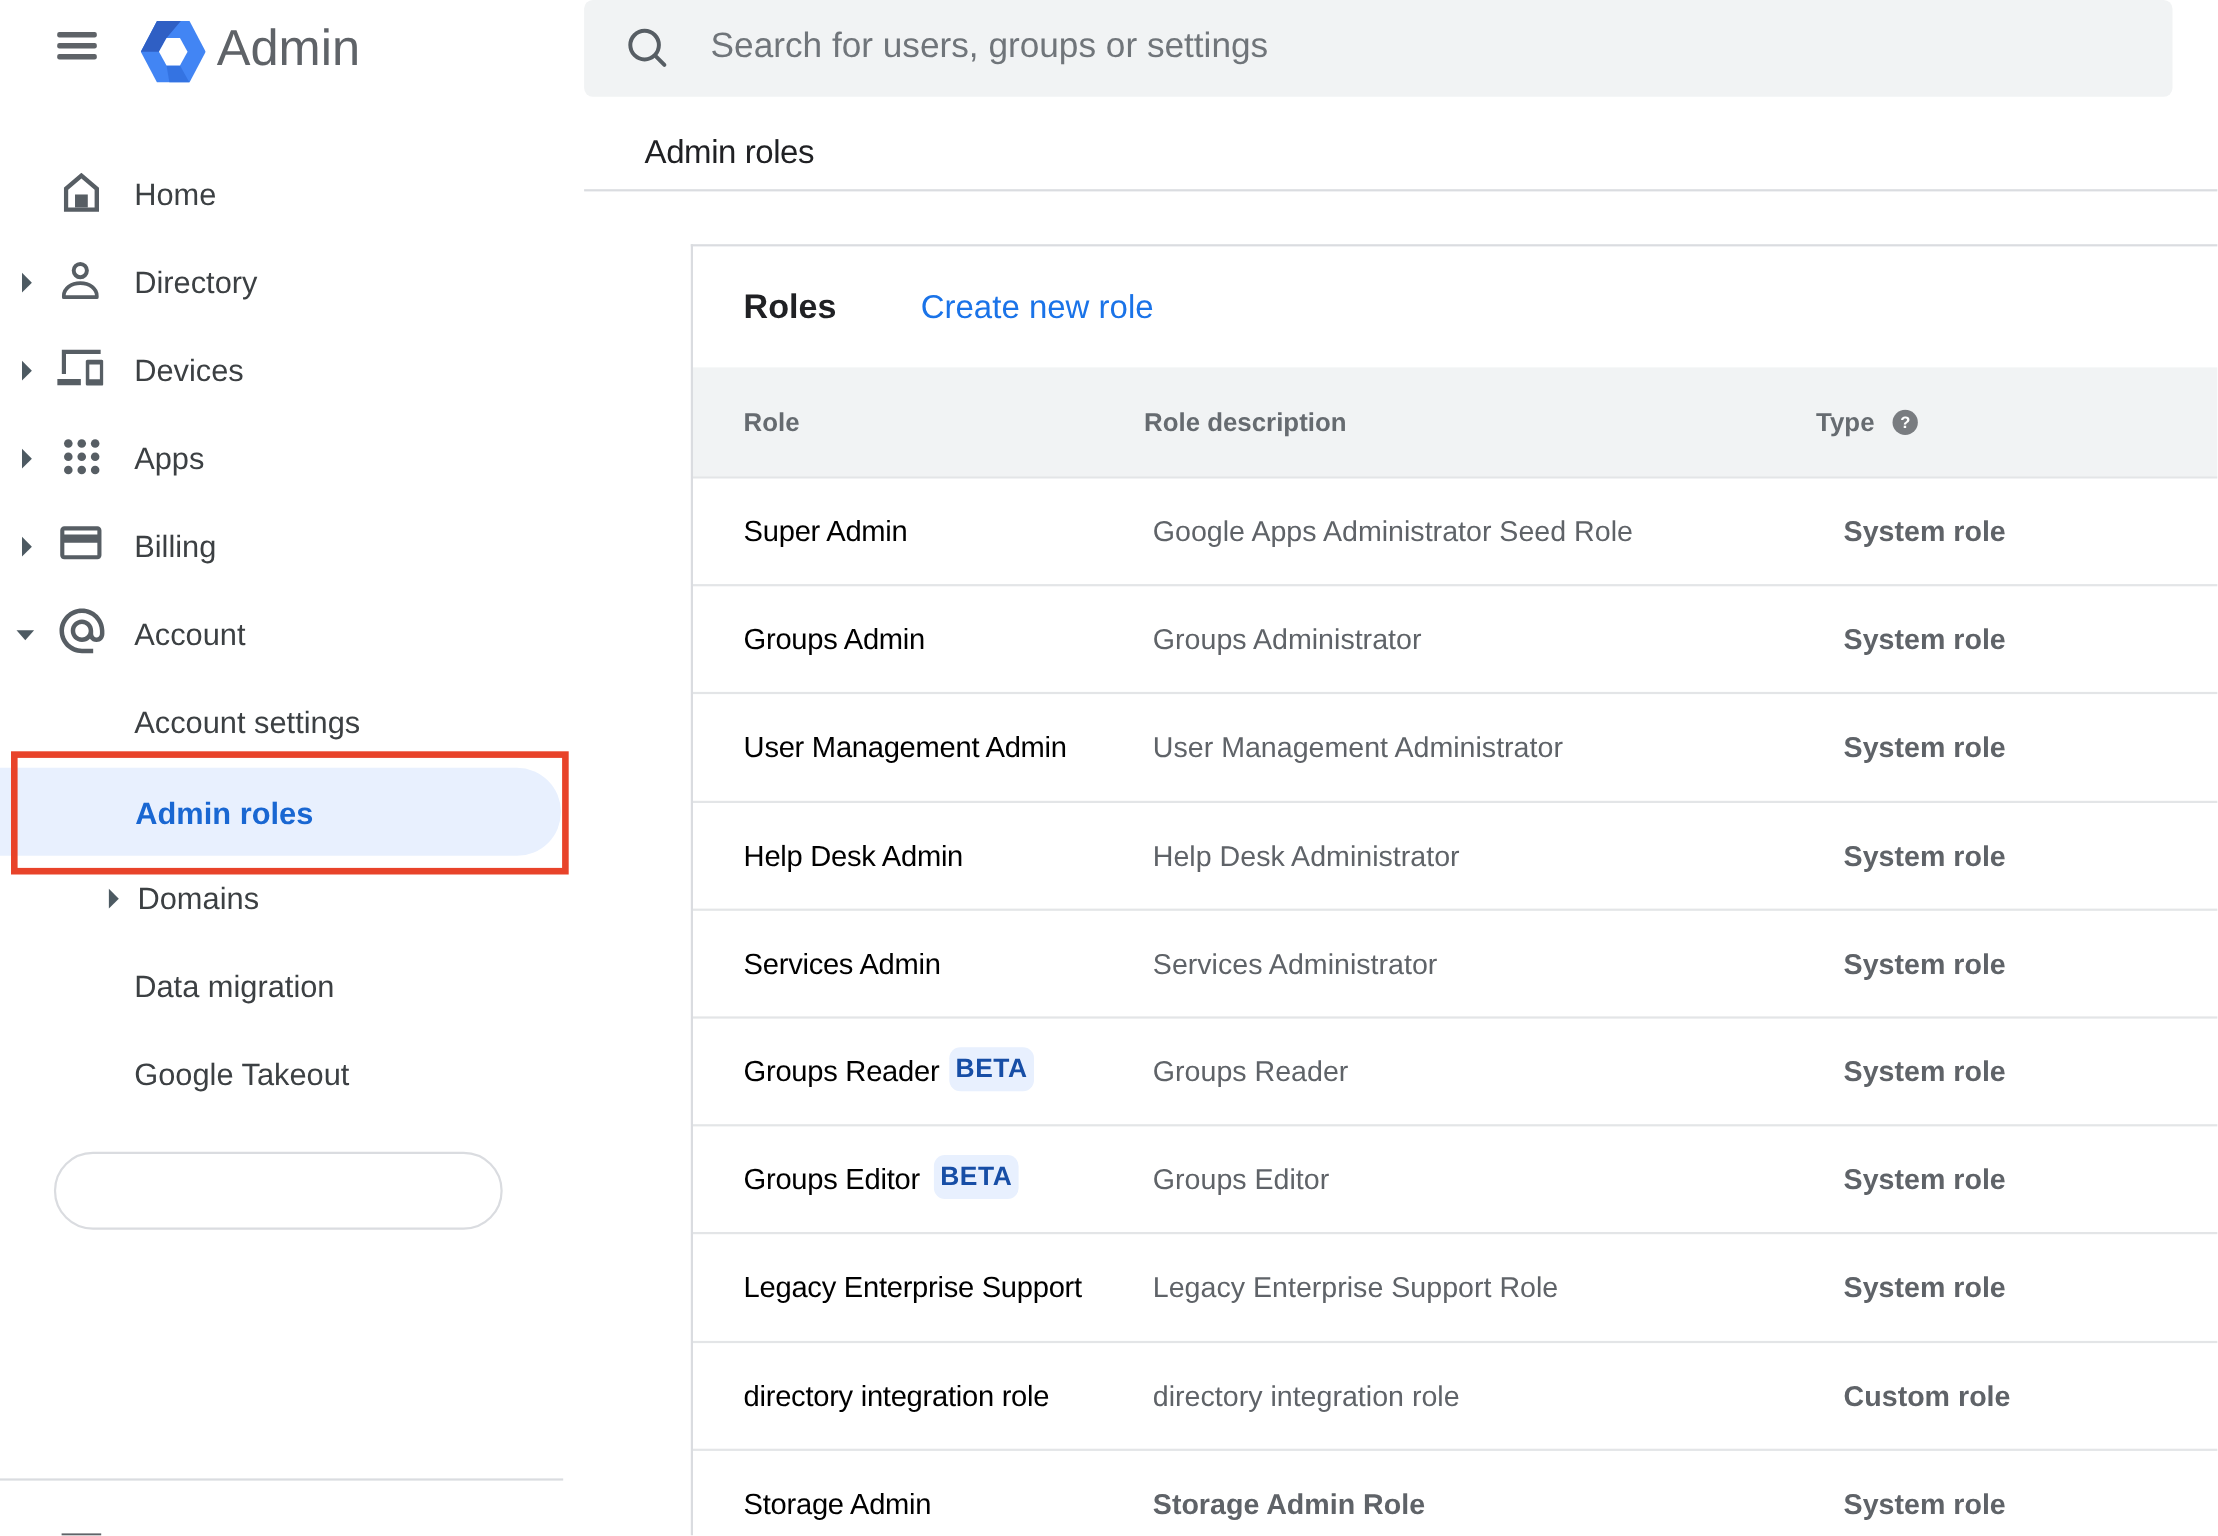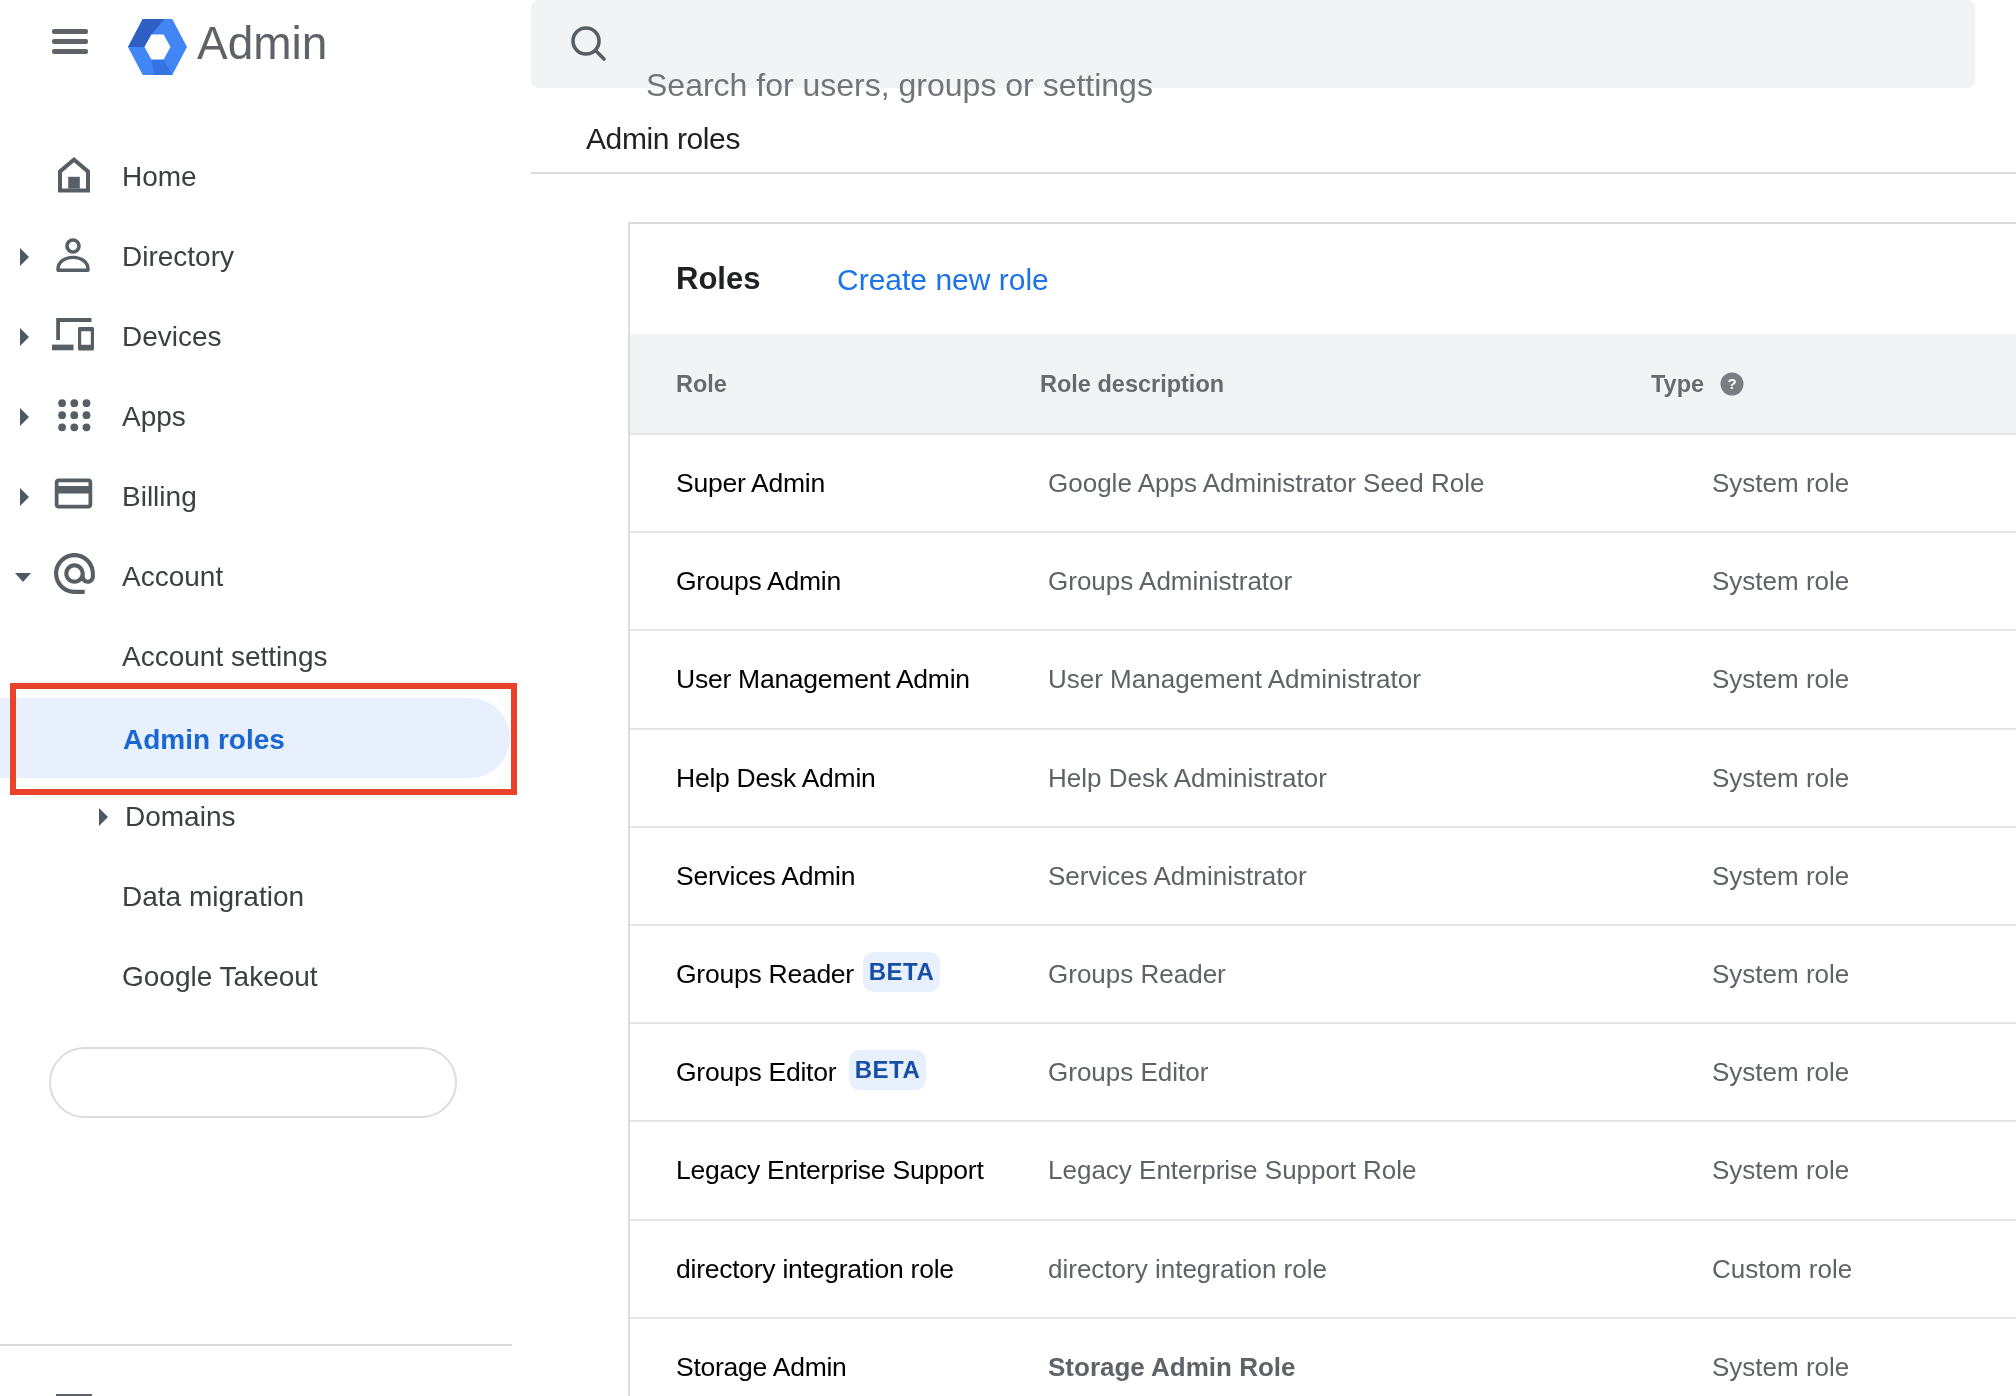--- a/index.html
+++ b/index.html
@@ -9,21 +9,21 @@
   #page { position:relative; width:2016px; height:1396px; background:#fff; }
   .bar { position:absolute; left:52px; width:36px; height:5px; background:#5f6368; border-radius:2px; }
   .sitem { position:absolute; left:122px; font-size:28px; color:#3c4043; line-height:28px; white-space:nowrap; }
   .arr-r { position:absolute; width:0; height:0; border-left:9.5px solid #4d5a62;
     border-top:9px solid transparent; border-bottom:9px solid transparent; }
   .arr-d { position:absolute; width:0; height:0; border-top:9px solid #4d5a62;
     border-left:8px solid transparent; border-right:8px solid transparent; }
   .rowline { position:absolute; left:630px; width:1386px; height:2px; background:#e3e5e7; }
   .rlink { position:absolute; left:676px; font-size:26.5px; color:#000000; line-height:26.5px; letter-spacing:-0.25px; white-space:nowrap; }
   .rdesc { position:absolute; left:1048px; font-size:26px; color:#5f6368; line-height:26px; white-space:nowrap; }
-  .rtype { position:absolute; left:1712px; font-size:26px; color:#5f6368; line-height:26px; white-space:nowrap; }
+  .rtype { position:absolute; left:1676px; font-size:26px; color:#5f6368; line-height:26px; white-space:nowrap;font-weight:bold; }
   .hlabel { position:absolute; font-size:23.5px; font-weight:700; color:#666b70; line-height:24px; white-space:nowrap; }
   .beta { position:absolute; background:#e8f0fe; border-radius:10px; color:#174ea6;
     font-size:24px; font-weight:700; text-align:center; letter-spacing:0.5px; }
 </style>
 </head>
 <body>
 <div id="page">
 
   <div class="bar" style="top:29px"></div>
   <div class="bar" style="top:39px"></div>
@@ -35,21 +35,21 @@
     <polygon points="23.4,40.5 35.6,40.5 44.25,56 26,56" fill="#3473e2"></polygon>
     <polygon points="16.5,28 23.4,15.5 35.6,15.5 42.5,28 35.6,40.5 23.4,40.5" fill="#ffffff"></polygon>
   </svg>
   <div class="abs" style="left:197px; top:20px; font-size:46px; line-height:46px; color:#5f6368;">Admin</div>
 
   <div class="abs" style="left:531px; top:0; width:1444px; height:88px; background:#f1f3f4; border-radius:8px;"></div>
   <svg class="abs" style="left:565px; top:20px" width="44" height="44" viewBox="0 0 44 44">
     <circle cx="21" cy="21" r="13" fill="none" stroke="#575e64" stroke-width="3.6"></circle>
     <line x1="30.6" y1="30.6" x2="39" y2="39" stroke="#575e64" stroke-width="3.6" stroke-linecap="round"></line>
   </svg>
-  <div class="abs" style="left:646px; top:25px; font-size:32px; line-height:33px; color:#70757a;margin-top:44px;">Search for users, groups or settings</div>
+  <div class="abs" style="left:646px; top:25px; font-size:32px; line-height:33px; color:#70757a;">Search for users, groups or settings</div>
 
   <div class="abs" style="left:586px; top:124px; font-size:30px; line-height:30px; letter-spacing:-0.4px; color:#202124;">Admin roles</div>
   <div class="abs" style="left:531px; top:172px; width:1485px; height:2px; background:#dadce0;"></div>
 
   <div class="abs" style="left:628px; top:222px; width:2px; height:1174px; background:#dadce0;"></div>
   <div class="abs" style="left:628px; top:222px; width:1388px; height:2px; background:#dadce0;"></div>
 
   <div class="abs" style="left:676px; top:263px; font-size:31px; font-weight:700; line-height:31px; color:#202124;">Roles</div>
   <div class="abs" style="left:837px; top:265px; font-size:30px; line-height:30px; color:#1a73e8;">Create new role</div>
 

